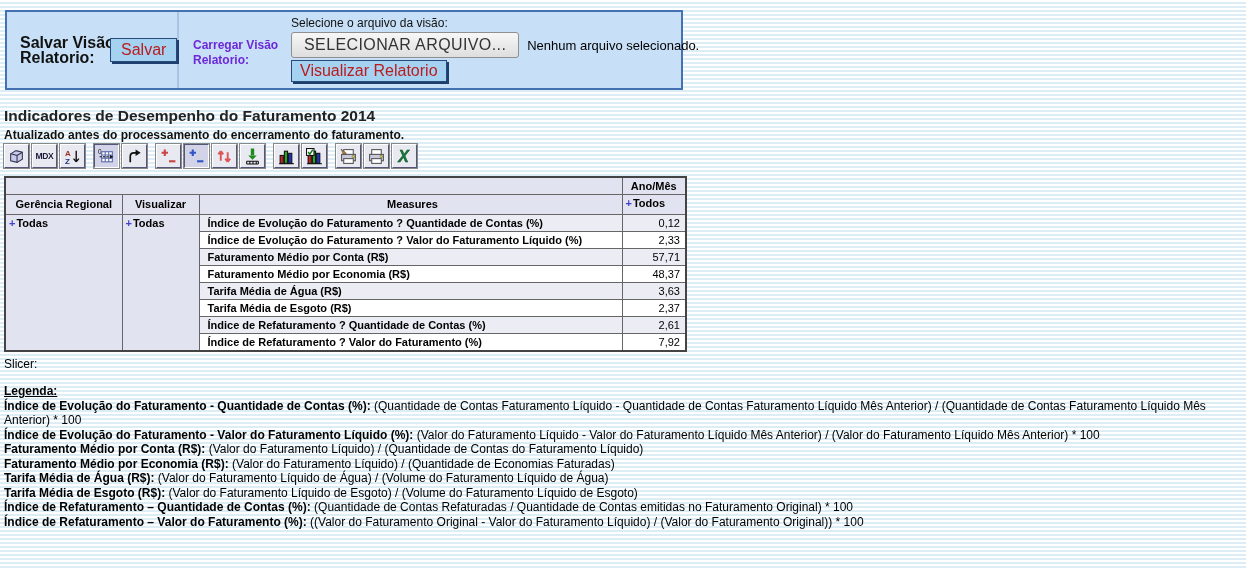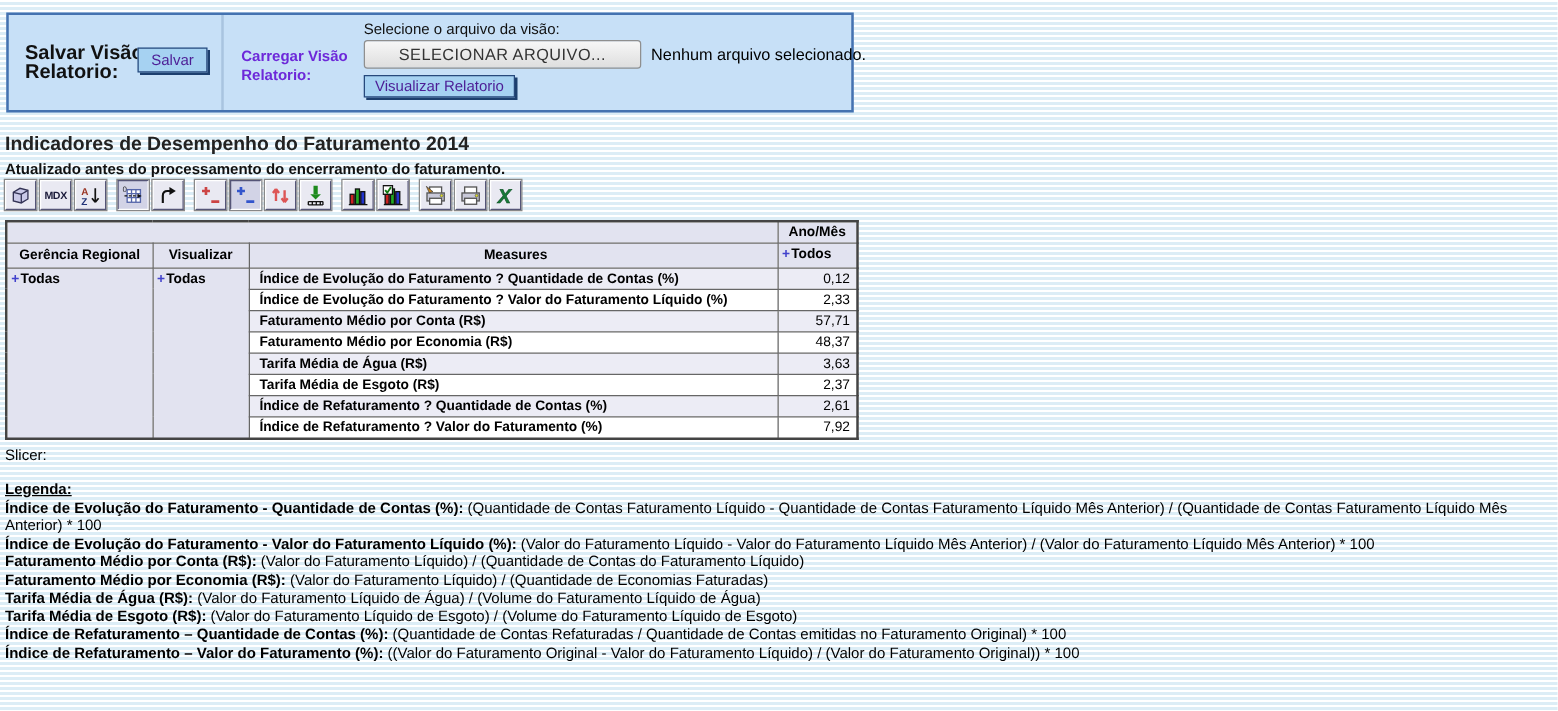--- a/index.html
+++ b/index.html
@@ -10,28 +10,28 @@
     background:repeating-linear-gradient(180deg,#ffffff 0px,#ffffff 2px,#dcedf6 2px,#dcedf6 4px);
     position:relative; overflow:hidden;
   }
 
   
   .top-panel { position:absolute; left:5px; top:10px; width:678px; height:80px;
     background:#c7e0f7; border:2px solid #4472b0; }
   .panel-left { position:absolute; left:0; top:0; bottom:0; width:172px; border-right:2px solid #a9c4e0; }
   .save-label { position:absolute; left:13px; top:23px; width:96px; font-size:16px; font-weight:bold; color:#111; line-height:15px; }
   .btn-blue { background:#a6d2f2; border:1px solid #27497c; box-shadow:2px 2px 0 0 #1c3f6e;
-    font-family:inherit; font-size:12px; color:#4c1d95; padding:2px 10px; cursor:pointer; }
+    font-family:inherit; font-size:16px; color:#b91c1c; padding:2px 10px; cursor:pointer; }
   .save-btn { position:absolute; left:103px; top:26px; }
   .panel-right { position:absolute; left:174px; top:0; right:0; bottom:0; }
   .load-label { position:absolute; left:12px; top:26px; width:92px; font-size:12px; font-weight:bold; color:#6d28d9; line-height:15px; }
   .file-prompt { position:absolute; left:110px; top:4px; font-size:12px; color:#111; }
   .file-row { position:absolute; left:110px; top:20px; white-space:nowrap; }
   .file-btn { background:linear-gradient(#f7f7f7,#dedede); border:1px solid #8f8f8f; border-radius:3px;
-    font-family:inherit; font-size:13px; color:#333; letter-spacing:.4px; padding:3px 27px; cursor:pointer; }
+    font-family:inherit; font-size:16px; color:#333; letter-spacing:.4px; padding:3px 12px; cursor:pointer; }
   .file-status { font-size:13px; margin-left:8px; }
   .view-btn { position:absolute; left:110px; top:48px; padding:1px 8px; }
 
   
   .report-title { position:absolute; left:4px; top:107px; font-size:15.5px; font-weight:bold; color:#222; }
   .report-subtitle { position:absolute; left:4px; top:128px; font-size:12px; font-weight:bold; color:#111; }
 
   
   .toolbar { position:absolute; left:4px; top:144px; display:flex; align-items:flex-start; }
   .tbtn { width:25px; height:24px; background:#e9e9f2; border:1px solid; border-color:#ffffff #555577 #555577 #ffffff;

